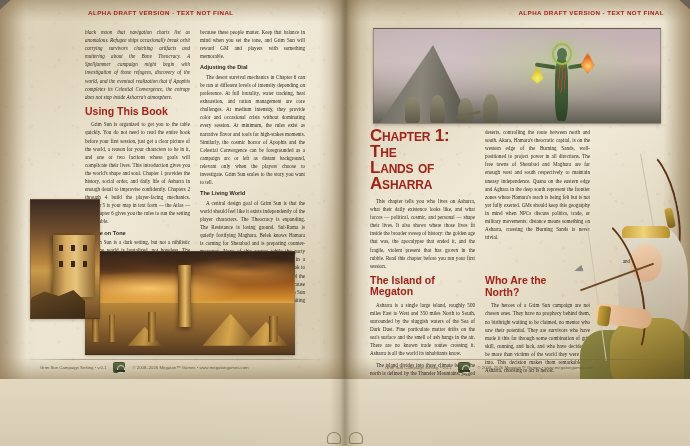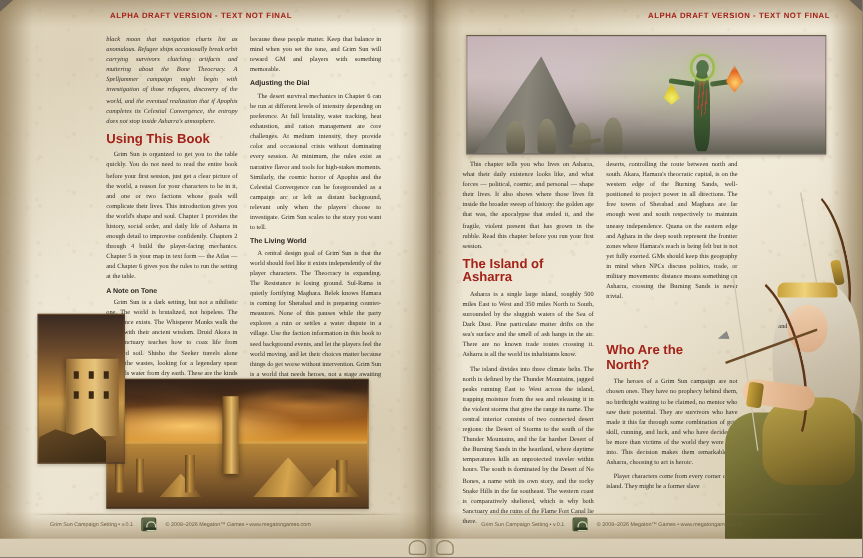--- a/index.html
+++ b/index.html
@@ -19,21 +19,21 @@
     display: flex;
     background:
       radial-gradient(ellipse 60% 80% at 50% 50%, rgba(255,255,255,0.12), rgba(0,0,0,0.0) 70%),
       linear-gradient(180deg, #ded3bb 0%, #e6dcc6 18%, #e9e0cb 50%, #e2d8c0 85%, #d6cbb2 100%);
   }
 
   
   .page {
     position: relative;
     width: 345px;
-    height: 431px;
+    height: 379px;
     overflow: hidden;
   }
 
   .page-bg {
     position: absolute;
     inset: 0;
     background:
       radial-gradient(circle at 18% 12%, rgba(180,160,120,0.28), rgba(180,160,120,0) 45%),
       radial-gradient(circle at 85% 78%, rgba(170,150,110,0.25), rgba(170,150,110,0) 50%),
       radial-gradient(circle at 60% 40%, rgba(255,250,235,0.5), rgba(255,250,235,0) 60%),
@@ -583,24 +583,28 @@
           <div class="e-halo"></div>
           <div class="e-head"></div>
           <div class="e-flameL"></div>
           <div class="e-flameR"></div>
         </div>
       </div>
 
       <div class="cols" style="left:25px; top:128px; width:300px;">
 
         <div class="col">
+          <h1 class="chapter">
+            <span>Chapter 1: The</span><br>
+            <span>Lands of Asharra</span>
+          </h1>
 
           <p class="body">This chapter tells you who lives on Asharra, what their daily existence looks like, and what forces — political, cosmic, and personal — shape their lives. It also shows where those lives fit inside the broader sweep of history: the golden age that was, the apocalypse that ended it, and the fragile, violent present that has grown in the rubble. Read this chapter before you run your first session.</p>
 
-          <h2 class="head">The Island of Asharra</h2>
+          <h2 class="head">The Island of Megaton</h2>
 
           <p class="body">Asharra is a single large island, roughly 500 miles East to West and 350 miles North to South, surrounded by the sluggish waters of the Sea of Dark Dust. Fine particulate matter drifts on the sea's surface and the smell of ash hangs in the air. There are no known trade routes crossing it. Asharra is all the world its inhabitants know.</p>
           <p class="body">The island divides into three climate belts. The north is defined by the Thunder Mountains, jagged peaks running East to West across the island, trapping moisture from the sea and releasing it in the violent storms that give the range its name. The central interior consists of two connected desert regions: the Desert of Storms to the south of the Thunder Mountains, and the far harsher Desert of the Burning Sands in the heartland, where daytime temperatures kills an unprotected traveler within hours. The south is dominated by the Desert of No Bones, a name with its own story, and the rocky Snake Hills in the far southeast. The western coast is comparatively sheltered, which is why both Sanctuary and the ruins of the Flame Fort Canal lie there.</p>
 
         </div>
 
         <div class="col">
           <p class="body noindent">deserts, controlling the route between north and south. Akara, Hamara's theocratic capital, is on the western edge of the Burning Sands, well-positioned to project power in all directions. The free towns of Sherabad and Maghara are far enough west and south respectively to maintain uneasy independence. Quana on the eastern edge and Aghara in the deep south represent the frontier zones where Hamara's reach is being felt but is not yet fully exerted. GMs should keep this geography in mind when NPCs discuss politics, trade, or military movements: distance means something on Asharra, crossing the Burning Sands is never trivial.</p>
 
           <div style="height:26px;"></div>

